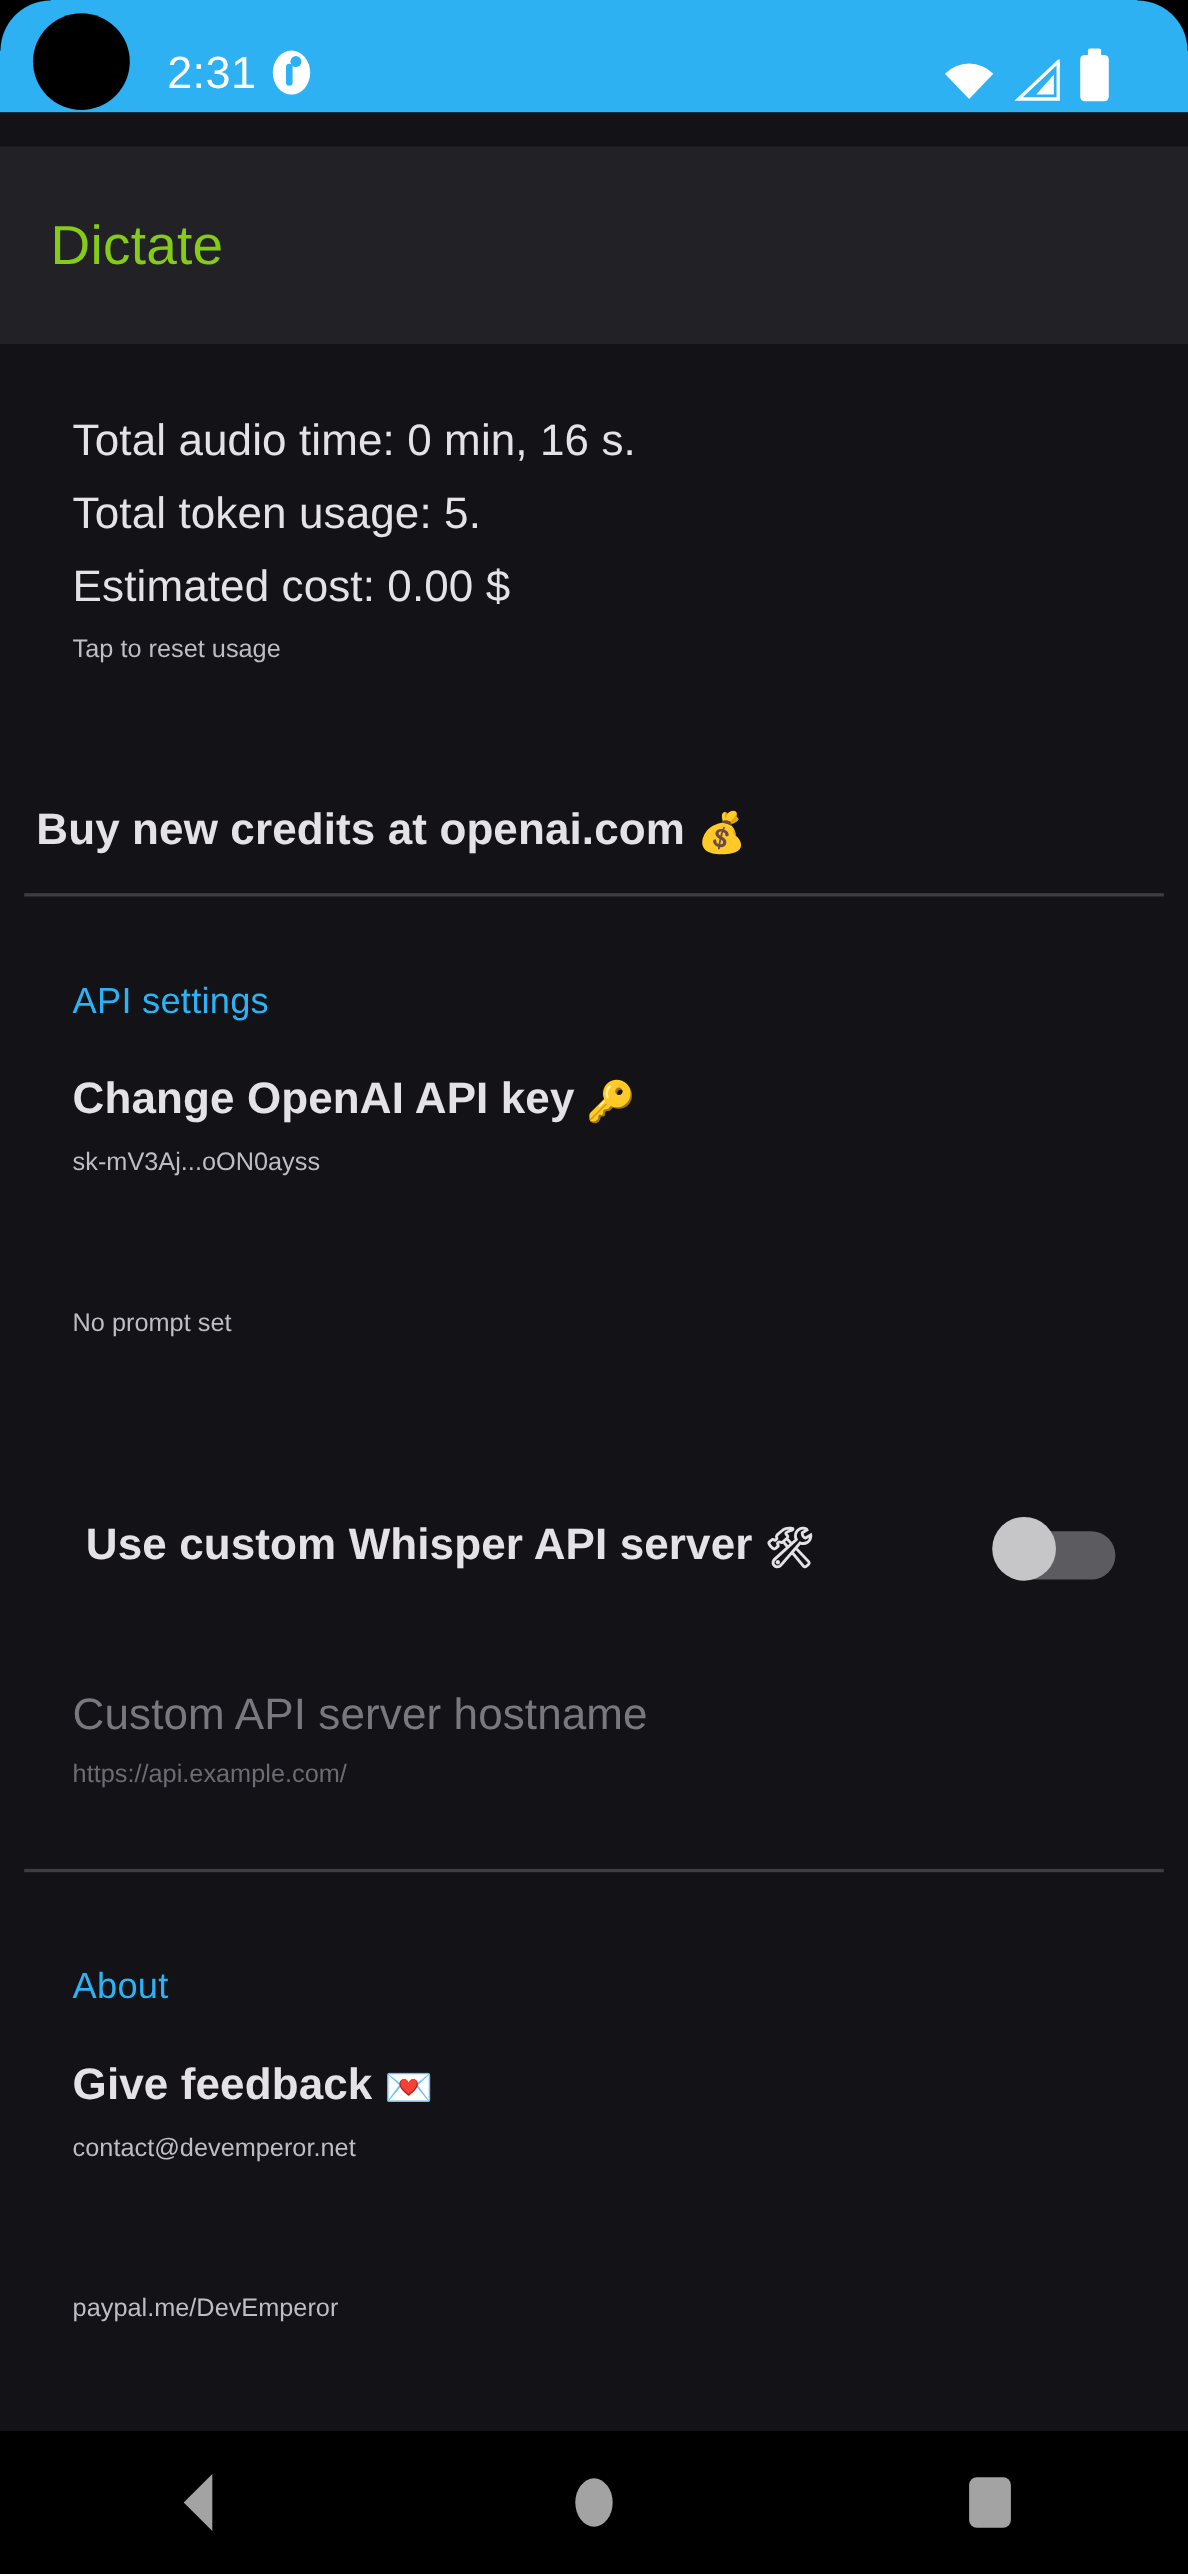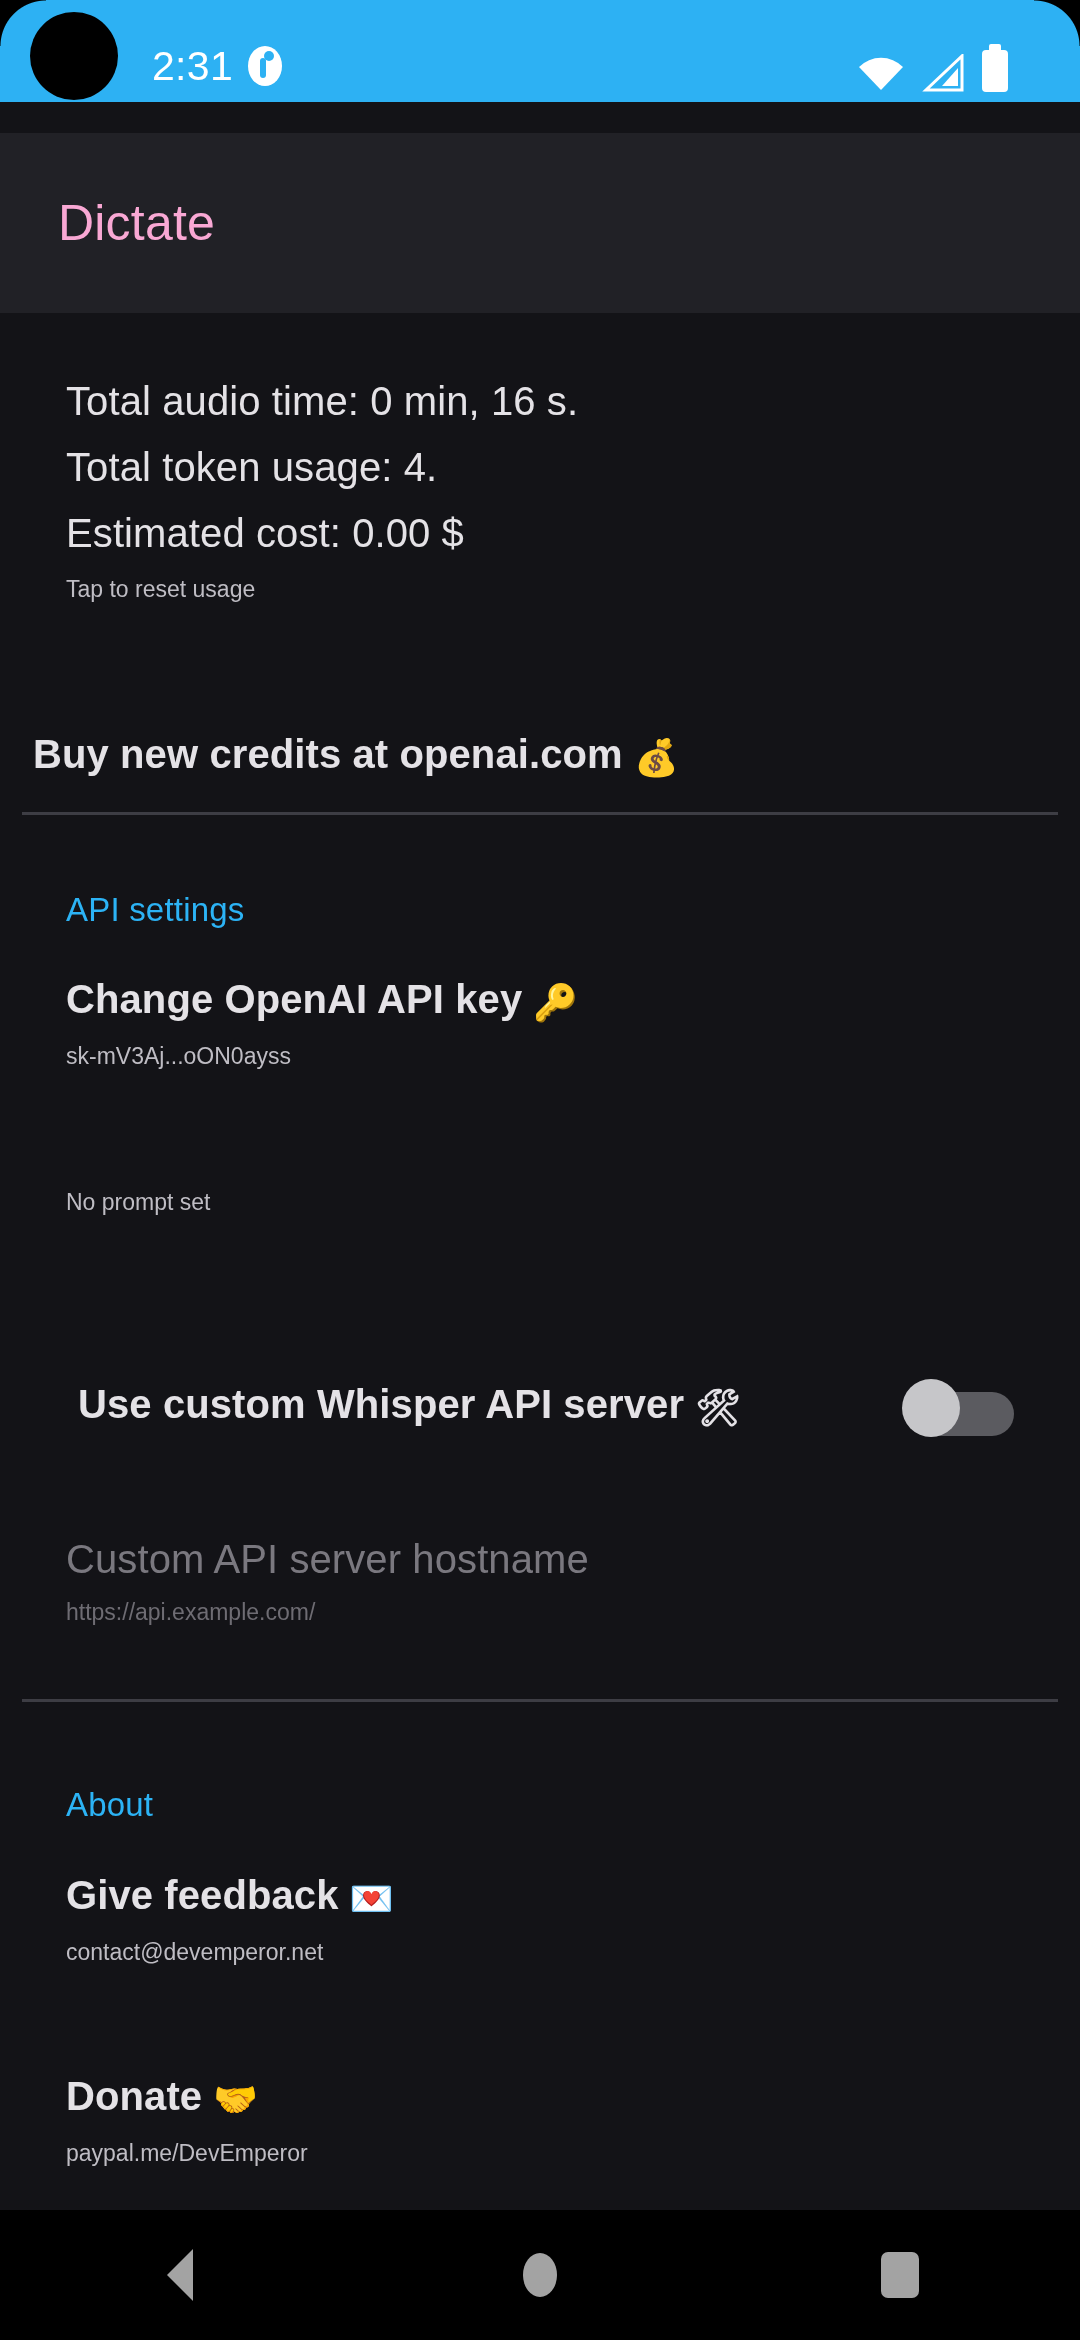--- a/index.html
+++ b/index.html
@@ -153,24 +153,24 @@
   .app-bar {
     position: absolute;
     top: 133px; left: 0;
     width: 1080px;
     height: 180px;
     background: #212126;
     display: flex;
     align-items: center;
   }
   .app-title {
-    color: #f9a8d4;
+    color: #84cc16;
     font-size: 50px;
     font-weight: 400;
-    margin-left: 58px;
+    margin-left: 46px;
     letter-spacing: 0.2px;
   }
 
   
   .content {
     position: absolute;
     top: 313px;
     left: 0;
     width: 1080px;
     height: 1897px;
@@ -331,21 +331,21 @@
   </div>
 
   <div class="app-bar">
     <div class="app-title">Dictate</div>
   </div>
 
   <div class="content">
 
     <div class="pref" style="top: 55px;">
       <div class="stat-line">Total audio time: 0 min, 16 s.</div>
-      <div class="stat-line">Total token usage: 4.</div>
+      <div class="stat-line">Total token usage: 5.</div>
       <div class="stat-line">Estimated cost: 0.00 $</div>
       <div class="pref-sum" style="margin-top:0;">Tap to reset usage</div>
     </div>
 
     <div class="pref" style="top: 415px; padding-left: 33px;">
       <div class="pref-title"><span>Buy new credits at openai.com</span> <span class="emoji">💰</span></div>
     </div>
 
     <div class="divider" style="top: 499px;"></div>
 
@@ -376,21 +376,20 @@
     <div class="divider" style="top: 1386px;"></div>
 
     <div class="section-header" style="top: 1473px;">About</div>
 
     <div class="pref" style="top: 1556px;">
       <div class="pref-title"><span>Give feedback</span> <span class="emoji">💌</span></div>
       <div class="pref-sum">contact@devemperor.net</div>
     </div>
 
     <div class="pref" style="top: 1757px;">
-      <div class="pref-title"><span>Donate</span> <span class="emoji">🤝</span></div>
       <div class="pref-sum">paypal.me/DevEmperor</div>
     </div>
 
   </div>
 
   <div class="nav-bar">
     <div class="nav-btn">
       <div class="nav-back"></div>
     </div>
     <div class="nav-btn">

